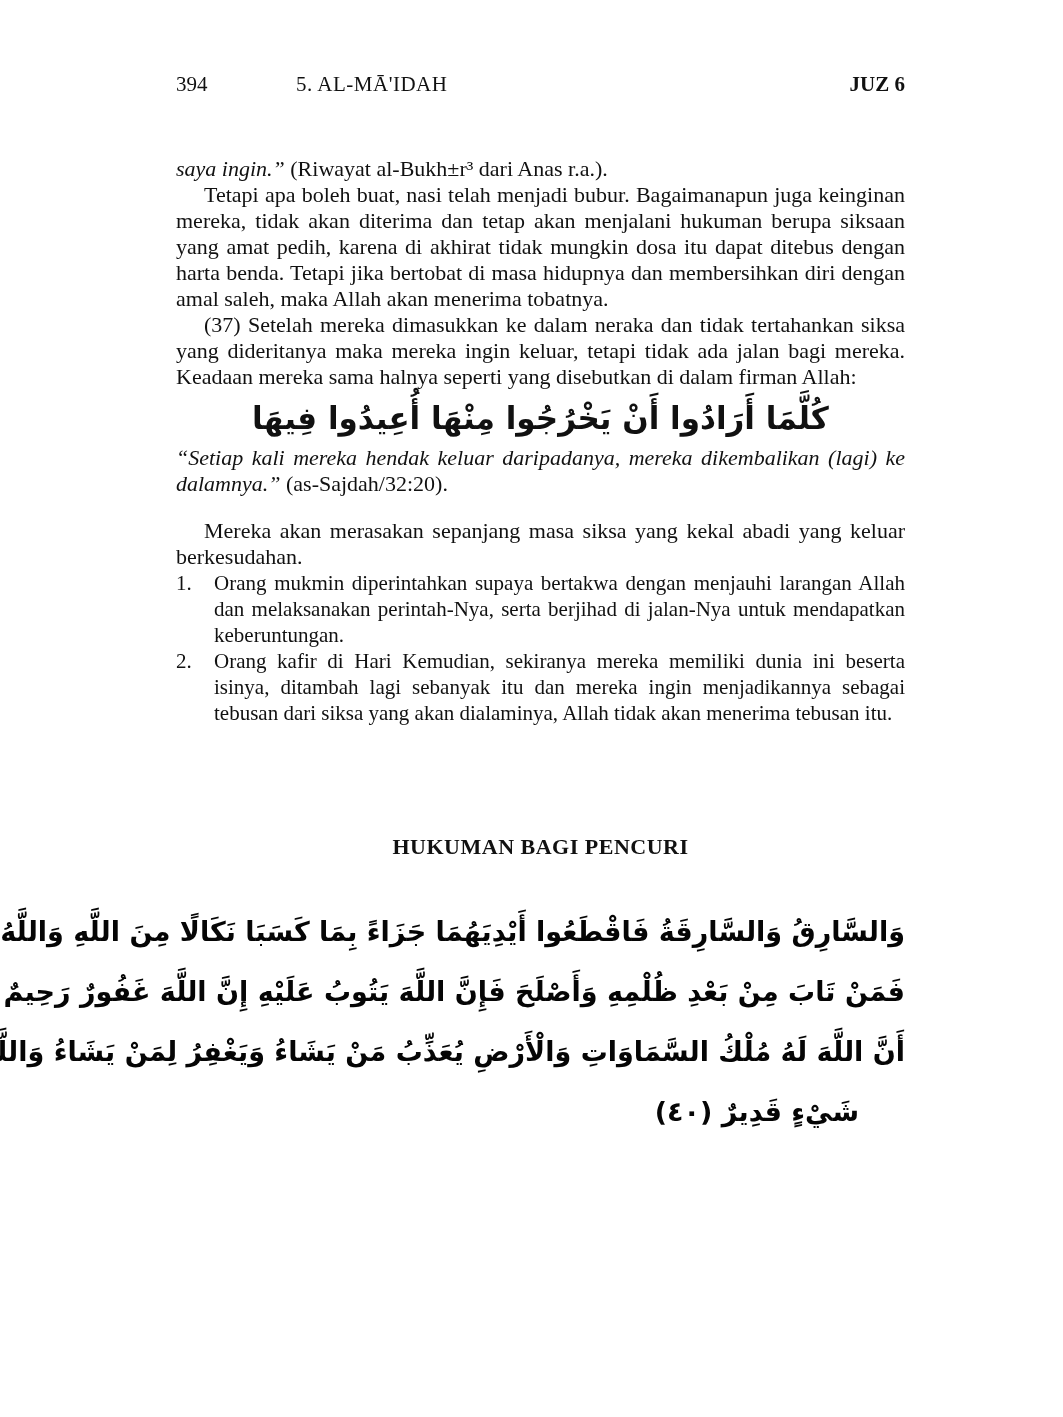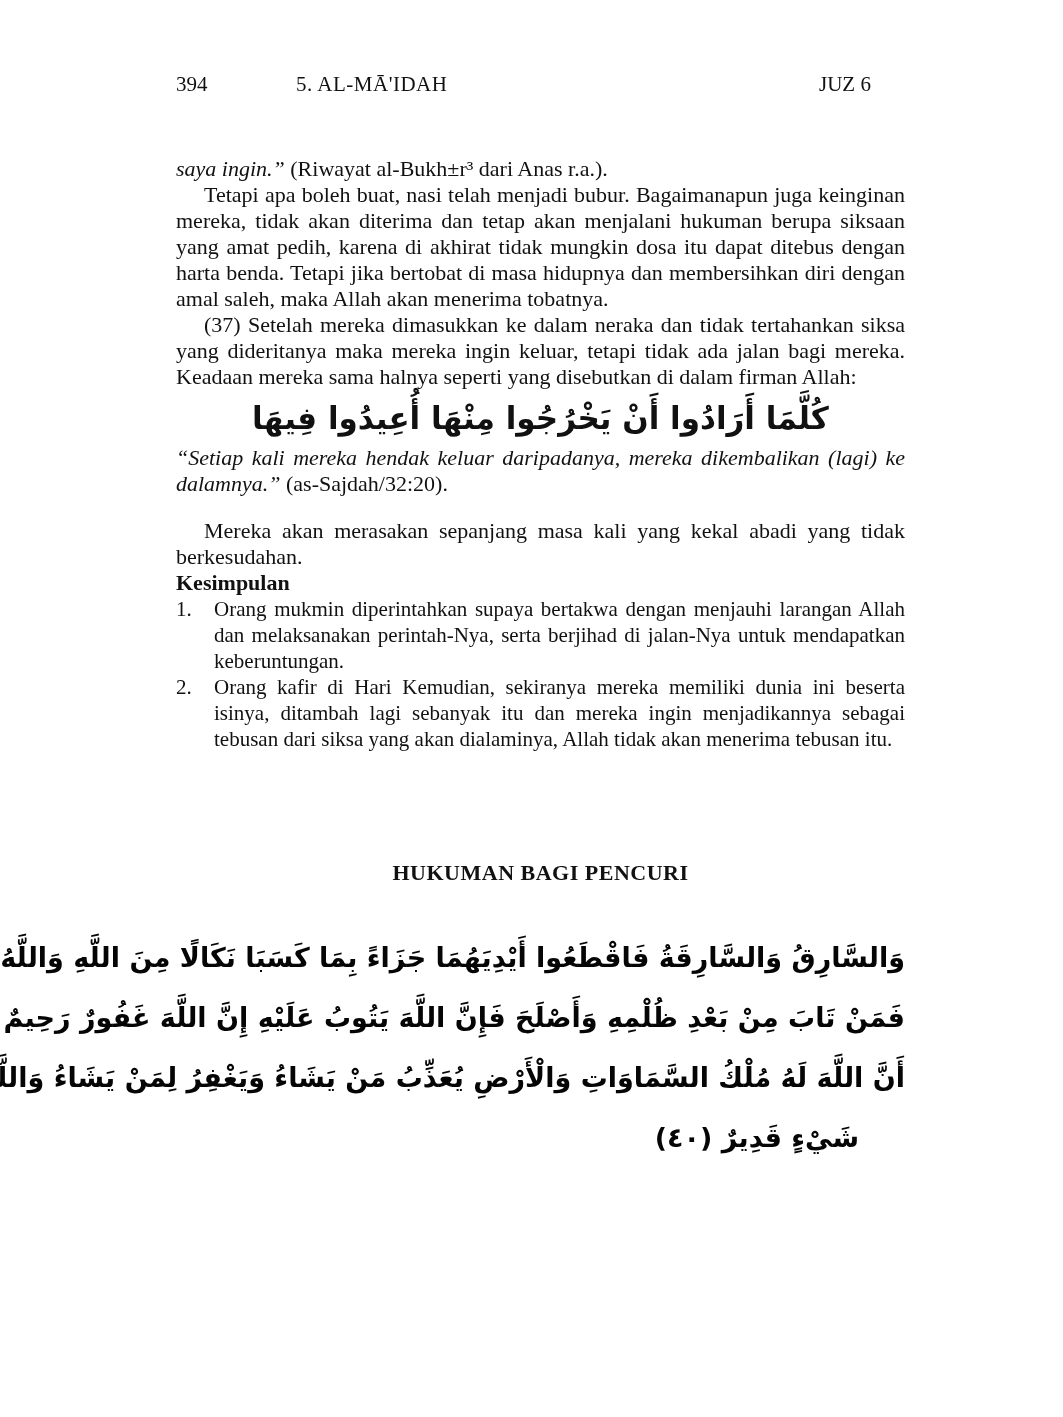--- a/index.html
+++ b/index.html
@@ -21,21 +21,21 @@
   
   .page-header {
     display: flex;
     align-items: baseline;
     font-size: 21px;
     line-height: 24px;
     margin-bottom: 60px;
   }
   .page-header .hdr-left  { width: 120px; text-align: left; }
   .page-header .hdr-center{ flex: 1; letter-spacing: 0.5px; }
-  .page-header .hdr-right { width: 120px; text-align: center; }
+  .page-header .hdr-right { width: 120px; text-align: right; font-weight: bold; }
   
   .body-text p {
     margin: 0;
     font-size: 22px;
     line-height: 26px;
     text-align: justify;
   }
   .indent { text-indent: 28px; }
   .italic { font-style: italic; }
   
@@ -119,23 +119,22 @@
     <p><span class="italic">saya ingin.”</span><span> (Riwayat al-Bukh±r³ dari Anas r.a.).</span></p>
 
     <p class="indent">Tetapi apa boleh buat, nasi telah menjadi bubur. Bagaimanapun juga keinginan mereka, tidak akan diterima dan tetap akan menjalani hukuman berupa siksaan yang amat pedih, karena di akhirat tidak mungkin dosa itu dapat ditebus dengan harta benda. Tetapi jika bertobat di masa hidupnya dan membersihkan diri dengan amal saleh, maka Allah akan menerima tobatnya.</p>
 
     <p class="indent">(37) Setelah mereka dimasukkan ke dalam neraka dan tidak tertahankan siksa yang dideritanya maka mereka ingin keluar, tetapi tidak ada jalan bagi mereka. Keadaan mereka sama halnya seperti yang disebutkan di dalam firman Allah:</p>
 
     <div class="arabic-inline">كُلَّمَا أَرَادُوا أَنْ يَخْرُجُوا مِنْهَا أُعِيدُوا فِيهَا</div>
 
     <p class="quote-para"><span class="italic">“Setiap kali mereka hendak keluar daripadanya, mereka dikembalikan (lagi) ke dalamnya.”</span><span> (as-Sajdah/32:20).</span></p>
 
-    <p class="indent p-after-quote">Mereka akan merasakan sepanjang masa kali yang kekal abadi yang tidak berkesudahan.</p>
+    <p class="indent p-after-quote">Mereka akan merasakan sepanjang masa siksa yang kekal abadi yang keluar berkesudahan.</p>
 
-    <p class="kesimpulan-heading">Kesimpulan</p>
 
     <div class="list-row">
       <div class="list-num">1.</div>
       <div class="list-body">Orang mukmin diperintahkan supaya bertakwa dengan menjauhi larangan Allah dan melaksanakan perintah-Nya, serta berjihad di jalan-Nya untuk mendapatkan keberuntungan.</div>
     </div>
 
     <div class="list-row">
       <div class="list-num">2.</div>
       <div class="list-body">Orang kafir di Hari Kemudian, sekiranya mereka memiliki dunia ini beserta isinya, ditambah lagi sebanyak itu dan mereka ingin menjadikannya sebagai tebusan dari siksa yang akan dialaminya, Allah tidak akan menerima tebusan itu.</div>
     </div>

